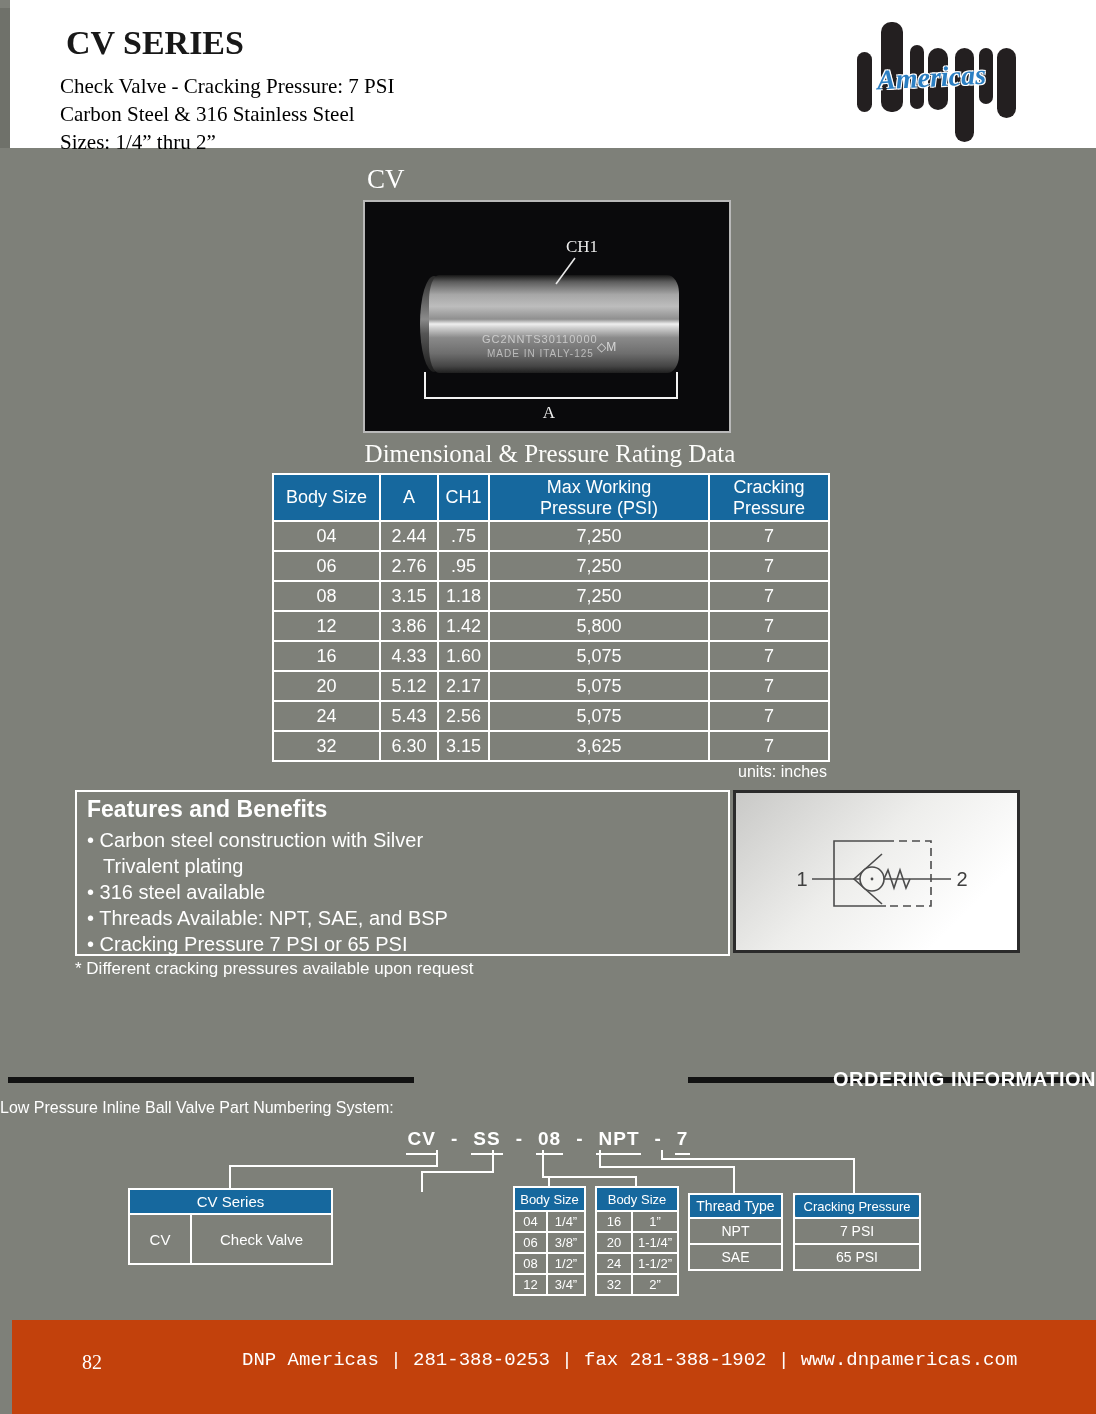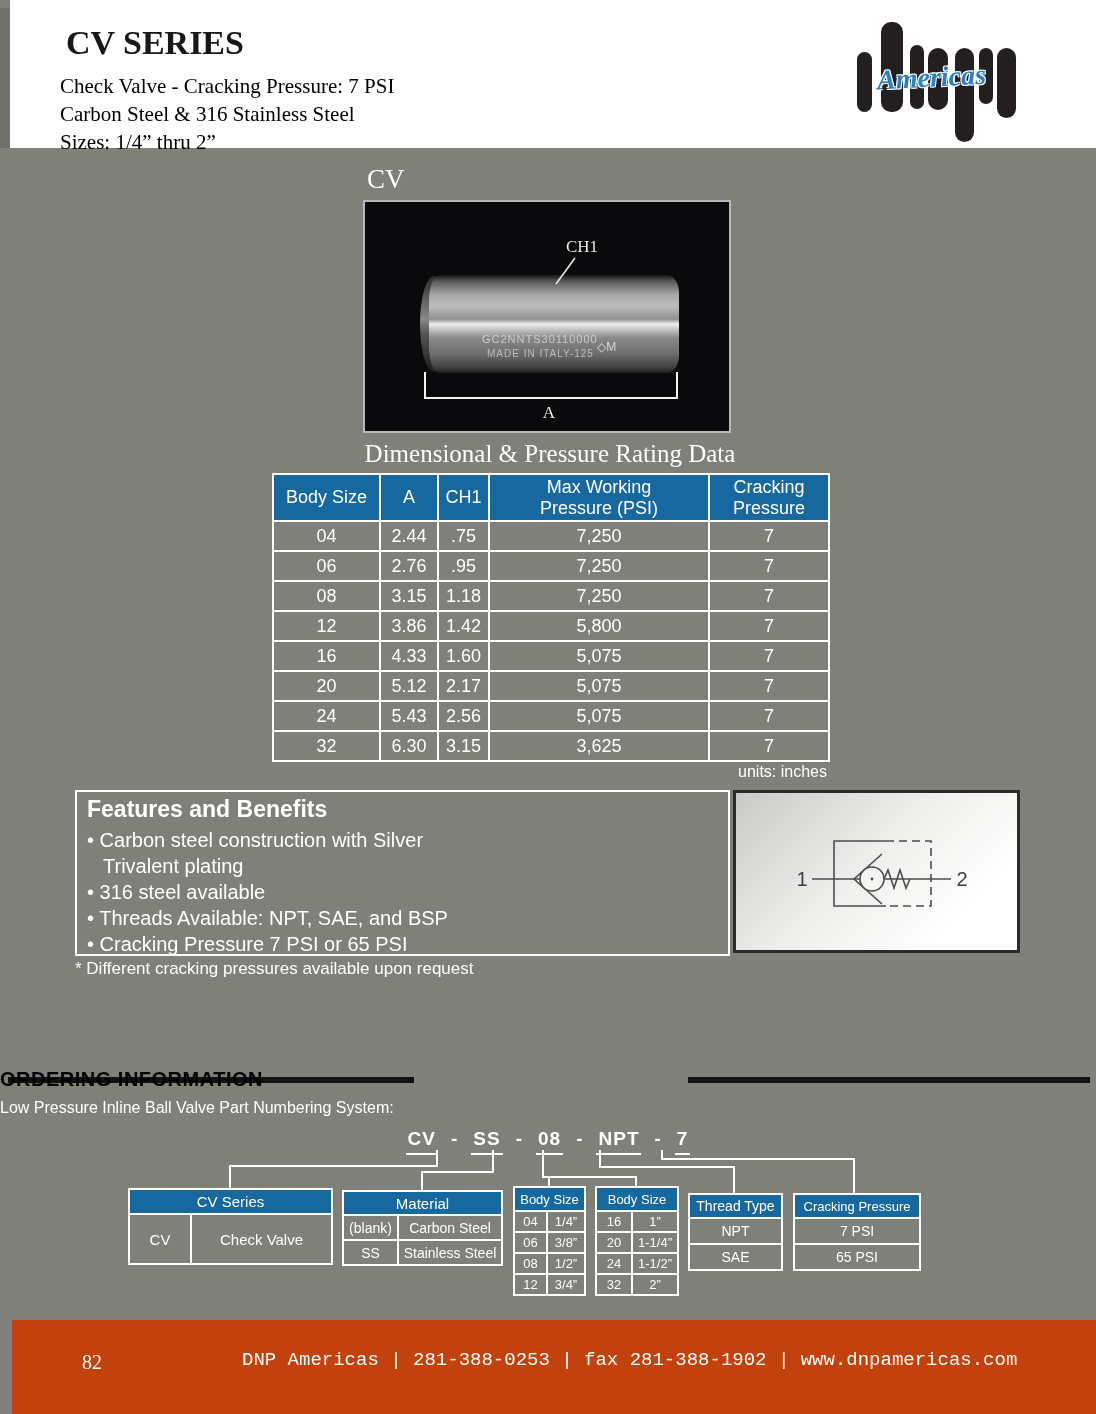--- a/index.html
+++ b/index.html
@@ -67,21 +67,21 @@
   .features-list li::before{content:"• ";}
   .features-note{position:absolute;left:75px;top:959px;color:#fff;font-size:17px;}
 
   
   .schematic-box{position:absolute;left:733px;top:790px;width:287px;height:163px;
                  border:3px solid #2b2b2b;box-sizing:border-box;
                  background:linear-gradient(135deg,#c9c9c7 0%,#eeeeec 45%,#ffffff 80%);}
   .schematic-box svg{display:block;}
 
   
-  .ord-title{position:absolute;left:0;top:1068px;width:100%;text-align:left;color:#000000;
+  .ord-title{position:absolute;left:0;top:1068px;width:100%;text-align:right;color:#ffffff;
              font-weight:bold;font-size:20px;letter-spacing:.5px;}
   .ord-bar-left{position:absolute;left:8px;top:1077px;width:406px;height:6px;background:#121212;}
   .ord-bar-right{position:absolute;left:688px;top:1077px;width:402px;height:6px;background:#121212;}
   .ord-subtitle{position:absolute;left:0;top:1099px;width:100%;color:#fff;
                 font-size:16px;}
   .part-number{position:absolute;left:0;top:1128px;width:100%;display:flex;justify-content:center;
                align-items:flex-start;gap:13px;color:#fff;font-weight:bold;font-size:19px;
                letter-spacing:1px;}
   .part-number .seg{border-bottom:2px solid #fff;padding:0 2px 3px 2px;}
   .connector-svg{position:absolute;left:0;top:1148px;}
@@ -304,39 +304,20 @@
         <tr>
           <th colspan="2">CV Series</th>
         </tr>
     <tr>
       <td>CV</td>
       <td>Check Valve</td>
     </tr>
   </tbody>
     </table>
 
-  <table class="otable t-material">
-    <colgroup>
-        <col style="width:55px">
-        <col>
-      </colgroup>
-    <tbody>
-        <tr>
-          <th colspan="2">Material</th>
-        </tr>
-    <tr>
-          <td>(blank)</td>
-          <td>Carbon Steel</td>
-        </tr>
-    <tr>
-          <td>SS</td>
-          <td>Stainless Steel</td>
-        </tr>
-  </tbody>
-    </table>
 
   <table class="otable t-bs1">
     <colgroup>
         <col style="width:33px">
         <col>
       </colgroup>
     <tbody>
         <tr>
           <th colspan="2">Body Size</th>
         </tr>

